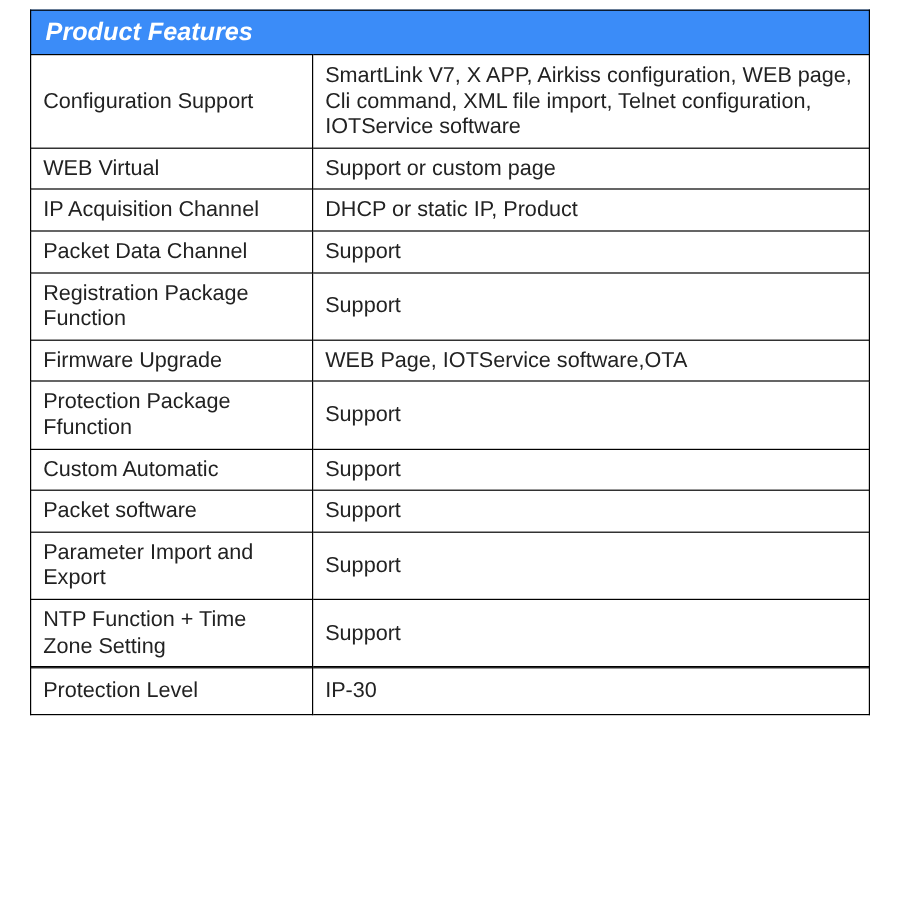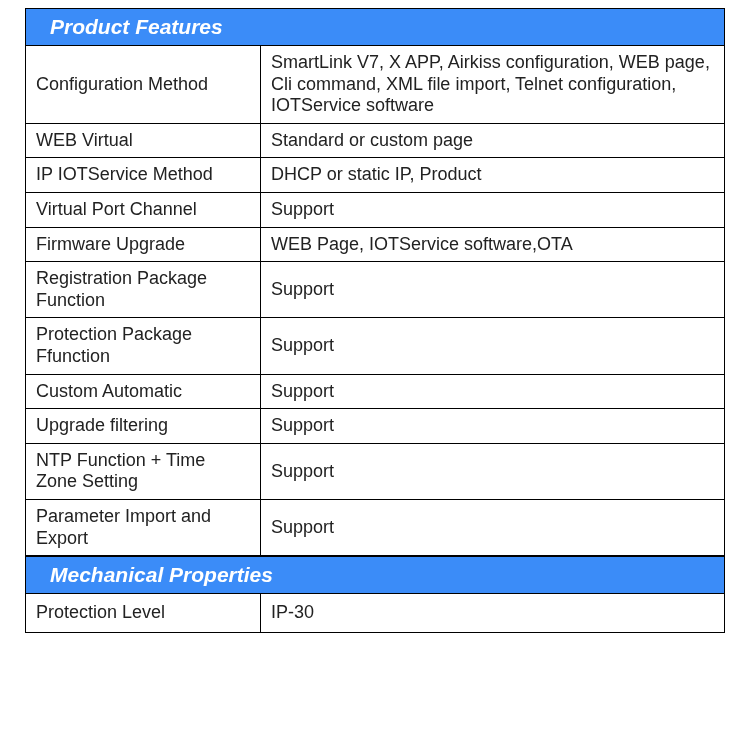--- a/index.html
+++ b/index.html
@@ -15,21 +15,21 @@
       width: 700px;
       margin: 0 auto;
       padding-top: 8px;
     }
     .section-header {
       background: #3b8cf8;
       color: #ffffff;
       font-style: italic;
       font-weight: bold;
       font-size: 21px;
-      padding: 6px 24px;
+      padding: 6px 12px;
       border: 1px solid #000;
       border-bottom: none;
     }
     table {
       width: 100%;
       border-collapse: collapse;
       table-layout: fixed;
     }
     td {
       border: 1px solid #000;
@@ -48,66 +48,65 @@
     .tall td { padding: 8px 10px; }
   </style>
 </head>
 <body>
 
 <div class="container">
   <div class="section-header">Product Features</div>
   <table>
     <tbody>
       <tr>
-          <td class="label">Configuration Method</td>
+          <td class="label">Configuration Support</td>
           <td class="value">SmartLink V7, X APP, Airkiss configuration, WEB page, Cli command, XML file import, Telnet configuration, IOTService software</td>
         </tr>
       <tr>
           <td class="label">WEB Virtual</td>
-          <td class="value">Standard or custom page</td>
+          <td class="value">Support or custom page</td>
         </tr>
       <tr>
-          <td class="label">IP IOTService Method</td>
+          <td class="label">IP Acquisition Channel</td>
           <td class="value">DHCP or static IP, Product</td>
         </tr>
       <tr>
-          <td class="label">Virtual Port Channel</td>
+          <td class="label">Packet Data Channel</td>
+          <td class="value">Support</td>
+        </tr>
+      <tr>
+          <td class="label">Registration Package Function</td>
           <td class="value">Support</td>
         </tr>
       <tr>
           <td class="label">Firmware Upgrade</td>
           <td class="value">WEB Page, IOTService software,OTA</td>
-        </tr>
-      <tr>
-          <td class="label">Registration Package Function</td>
-          <td class="value">Support</td>
         </tr>
       <tr>
           <td class="label">Protection Package Ffunction</td>
           <td class="value">Support</td>
         </tr>
       <tr>
           <td class="label">Custom Automatic</td>
           <td class="value">Support</td>
         </tr>
       <tr>
-          <td class="label">Upgrade filtering</td>
+          <td class="label">Packet software</td>
+          <td class="value">Support</td>
+        </tr>
+      <tr>
+          <td class="label">Parameter Import and Export</td>
           <td class="value">Support</td>
         </tr>
       <tr>
           <td class="label">NTP Function + Time Zone Setting</td>
           <td class="value">Support</td>
         </tr>
-      <tr>
-          <td class="label">Parameter Import and Export</td>
-          <td class="value">Support</td>
-        </tr>
     </tbody>
   </table>
-  <div class="section-header">Mechanical Properties</div>
   <table>
     <tbody>
       <tr class="tall">
           <td class="label">Protection Level</td>
           <td class="value">IP-30</td>
         </tr>
 
     </tbody>
   </table>
 </div>

